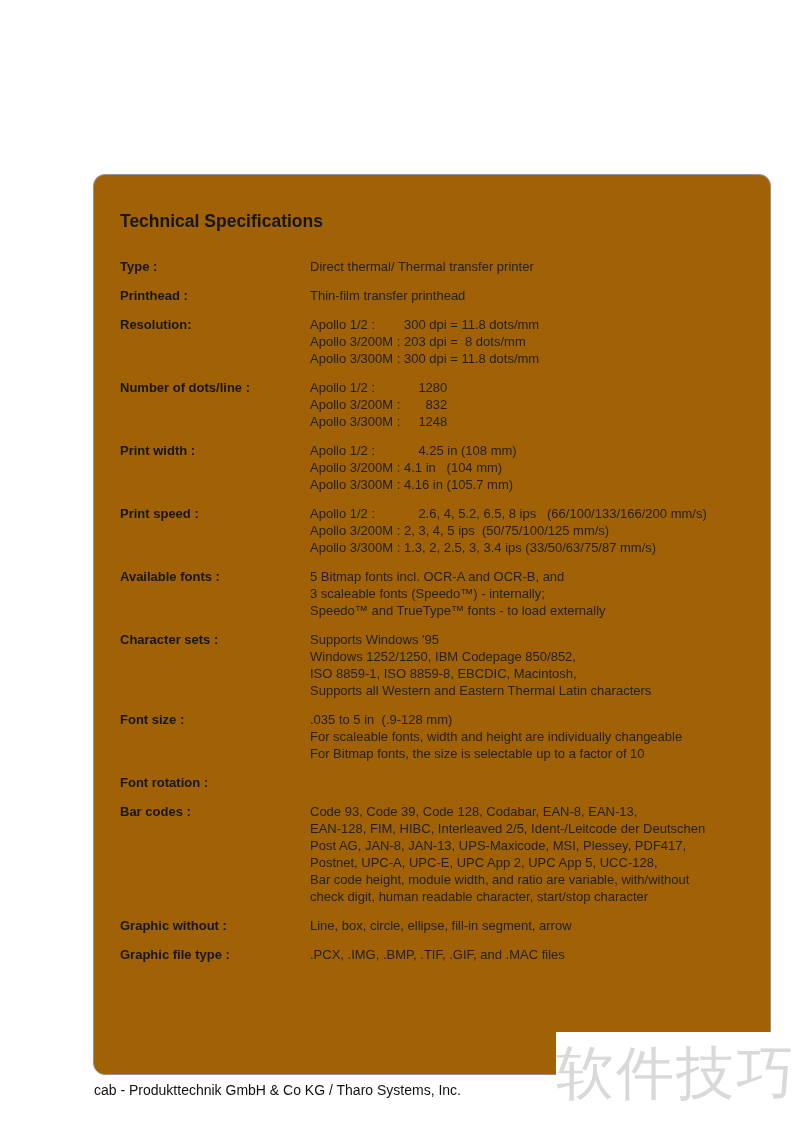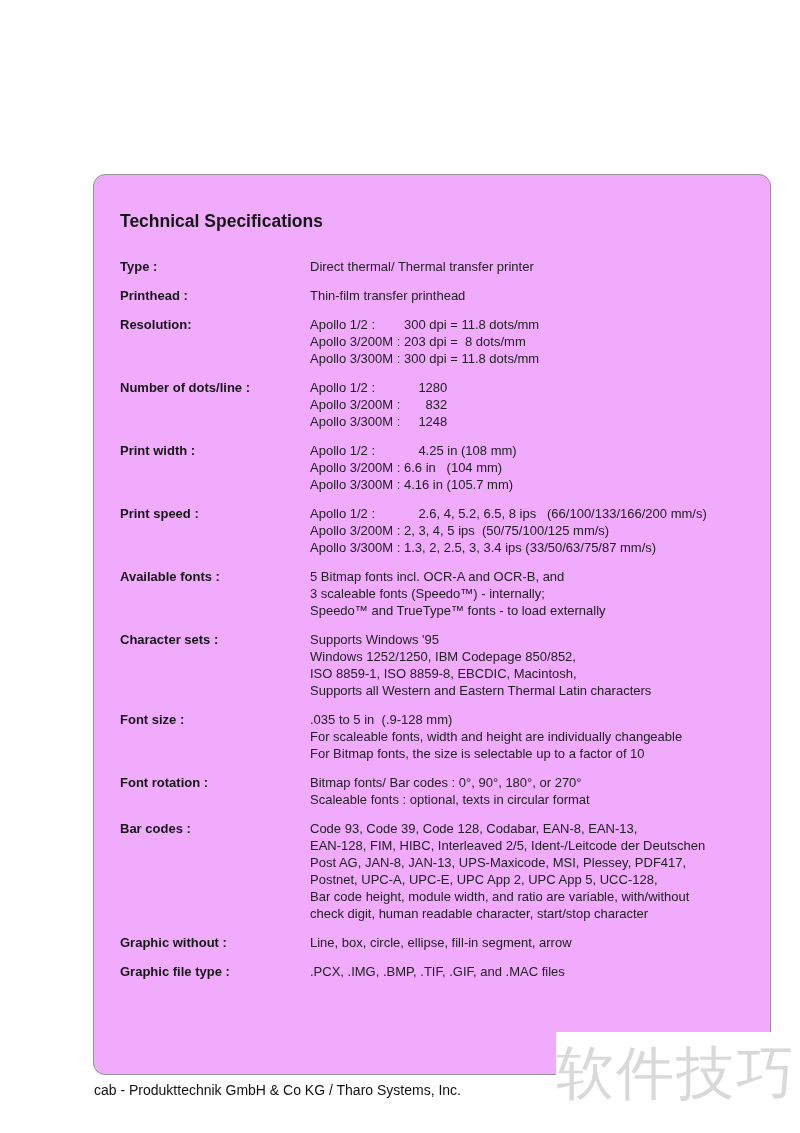--- a/index.html
+++ b/index.html
@@ -13,21 +13,21 @@
   .page { position: relative; width: 800px; height: 1133px; }
 
   .panel {
     position: absolute;
     left: 93px; top: 174px;
     width: 678px; height: 901px;
     box-sizing: border-box;
     border: 1.5px solid #949494;
     border-radius: 12px;
     padding: 36px 22px 0 26px;
-    background: #f0abfc;
+    background: #a16207;
   }
 
   .title {
     font-size: 17.5px;
     line-height: 20px;
     font-weight: bold;
     color: #161616;
     margin: 0 0 27px 0;
   }
 
@@ -105,21 +105,21 @@
           <div class="val">
             <div class="ln">Apollo 1/2 :            1280</div>
             <div class="ln">Apollo 3/200M :       832</div>
             <div class="ln">Apollo 3/300M :     1248</div>
           </div>
         </div>
         <div class="row">
           <div class="lab">Print width :</div>
           <div class="val">
             <div class="ln">Apollo 1/2 :            4.25 in (108 mm)</div>
-            <div class="ln">Apollo 3/200M : 6.6 in   (104 mm)</div>
+            <div class="ln">Apollo 3/200M : 4.1 in   (104 mm)</div>
             <div class="ln">Apollo 3/300M : 4.16 in (105.7 mm)</div>
           </div>
         </div>
         <div class="row">
           <div class="lab">Print speed :</div>
           <div class="val">
             <div class="ln">Apollo 1/2 :            2.6, 4, 5.2, 6.5, 8 ips   (66/100/133/166/200 mm/s)</div>
             <div class="ln">Apollo 3/200M : 2, 3, 4, 5 ips  (50/75/100/125 mm/s)</div>
             <div class="ln">Apollo 3/300M : 1.3, 2, 2.5, 3, 3.4 ips (33/50/63/75/87 mm/s)</div>
           </div>
@@ -144,24 +144,20 @@
         <div class="row">
           <div class="lab">Font size :</div>
           <div class="val">
             <div class="ln">.035 to 5 in  (.9-128 mm)</div>
             <div class="ln">For scaleable fonts, width and height are individually changeable</div>
             <div class="ln">For Bitmap fonts, the size is selectable up to a factor of 10</div>
           </div>
         </div>
         <div class="row">
           <div class="lab">Font rotation :</div>
-          <div class="val">
-            <div class="ln">Bitmap fonts/ Bar codes : 0°, 90°, 180°, or 270°</div>
-            <div class="ln">Scaleable fonts : optional, texts in circular format</div>
-          </div>
         </div>
         <div class="row">
           <div class="lab">Bar codes :</div>
           <div class="val">
             <div class="ln">Code 93, Code 39, Code 128, Codabar, EAN-8, EAN-13,</div>
             <div class="ln">EAN-128, FIM, HIBC, Interleaved 2/5, Ident-/Leitcode der Deutschen</div>
             <div class="ln">Post AG, JAN-8, JAN-13, UPS-Maxicode, MSI, Plessey, PDF417,</div>
             <div class="ln">Postnet, UPC-A, UPC-E, UPC App 2, UPC App 5, UCC-128,</div>
             <div class="ln">Bar code height, module width, and ratio are variable, with/without</div>
             <div class="ln">check digit, human readable character, start/stop character</div>

